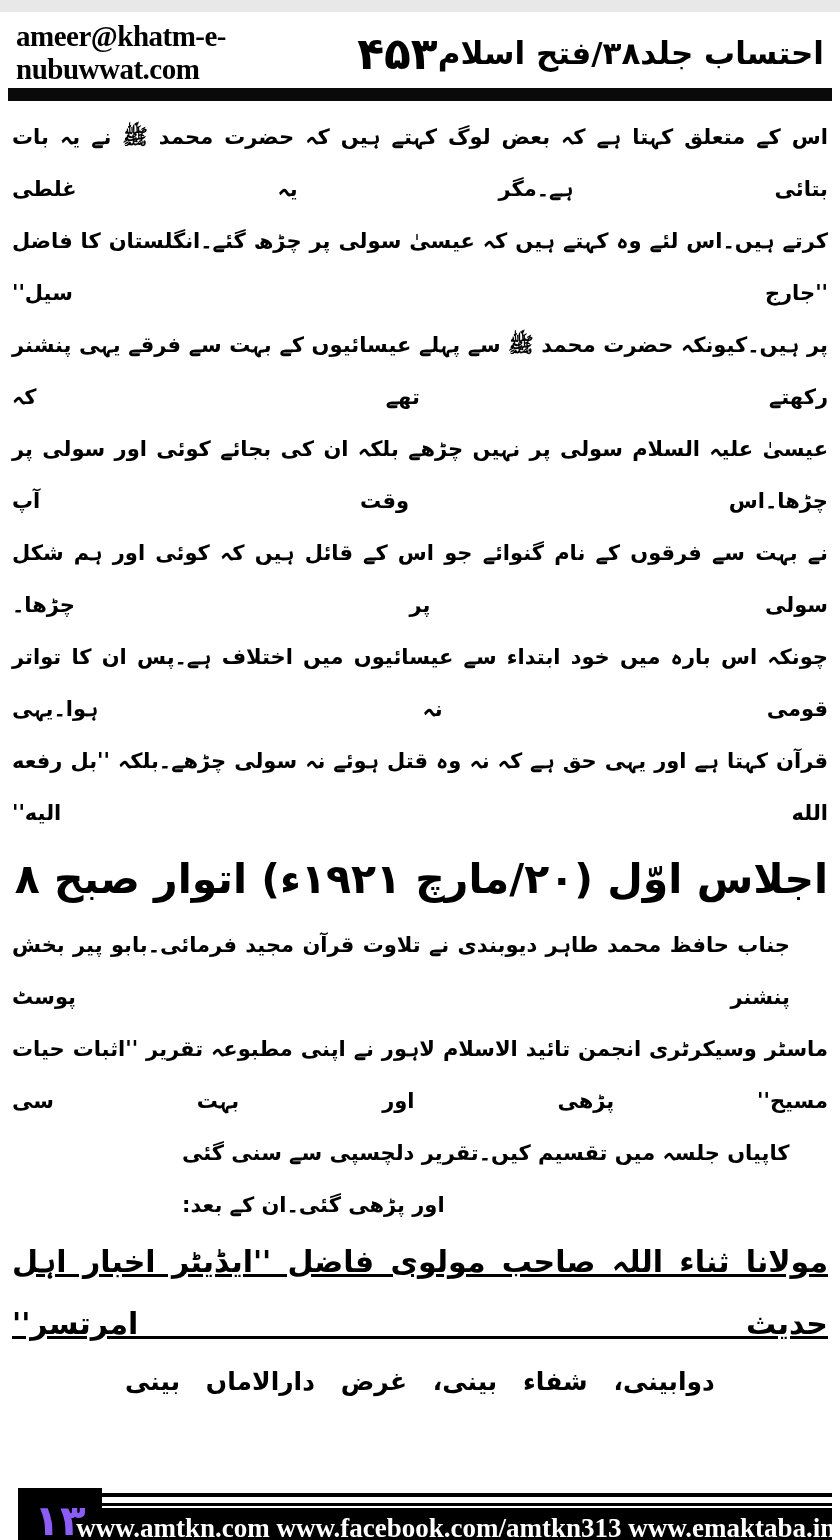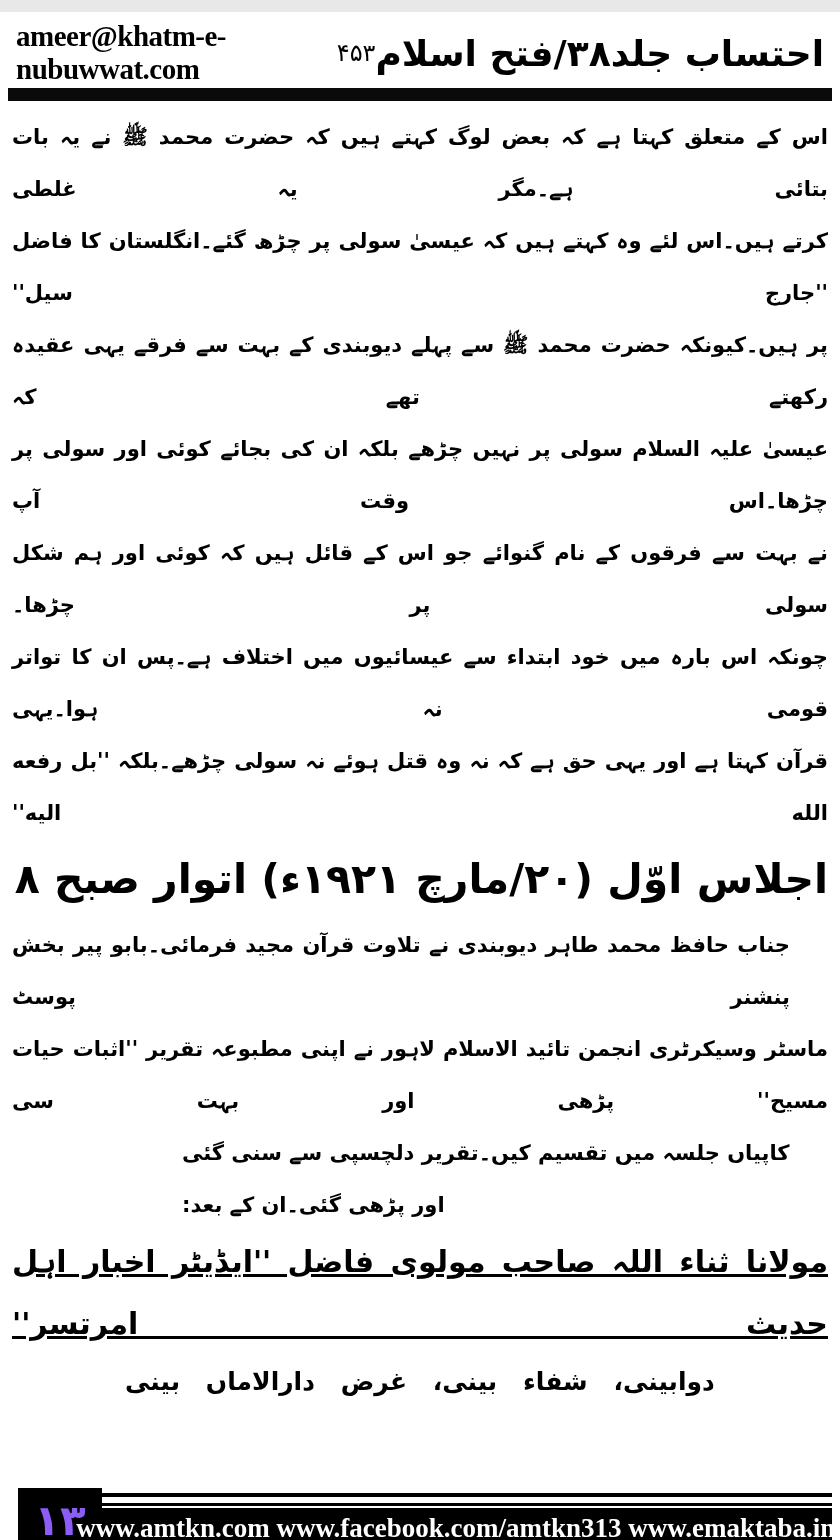--- a/index.html
+++ b/index.html
@@ -16,25 +16,25 @@
   .header{
     direction:ltr;
     display:flex;align-items:center;justify-content:space-between;
     padding:16px 16px 0 16px;height:50px;
   }
   .header .email{
     font-family:"Liberation Serif",serif;
     font-weight:bold;font-size:29px;letter-spacing:-0.5px;
   }
   .header .pageno{
-    font-weight:normal;font-size:24px;
+    font-weight:bold;font-size:44px;
     margin-left:24px;margin-right:auto;padding-left:30px;
   }
   .header .booktitle{
-    direction:rtl;font-weight:bold;font-size:36px;white-space:nowrap;
+    direction:rtl;font-weight:bold;font-size:31px;white-space:nowrap;
   }
   .divider{
     height:13px;background:#0a0a0a;margin:10px 8px 0 8px;
   }
   
   .body{
     direction:rtl;margin:10px 12px 0 12px;
   }
   .jline{
     font-size:21px;font-weight:bold;line-height:52px;
@@ -83,21 +83,21 @@
   <div class="header">
     <span class="email">ameer@khatm-e-nubuwwat.com</span>
     <span class="pageno">۴۵۳</span>
     <span class="booktitle">احتساب جلد۳۸/فتح اسلام</span>
   </div>
   <div class="divider"></div>
 
   <div class="body">
     <div class="jline">اس کے متعلق کہتا ہے کہ بعض لوگ کہتے ہیں کہ حضرت محمد ﷺ نے یہ بات بتائی ہے۔مگر یہ غلطی</div>
     <div class="jline">کرتے ہیں۔اس لئے وہ کہتے ہیں کہ عیسیٰ سولی پر چڑھ گئے۔انگلستان کا فاضل ''جارج سیل''</div>
-    <div class="jline">پر ہیں۔کیونکہ حضرت محمد ﷺ سے پہلے دیوبندی کے بہت سے فرقے یہی عقیدہ رکھتے تھے کہ</div>
+    <div class="jline">پر ہیں۔کیونکہ حضرت محمد ﷺ سے پہلے عیسائیوں کے بہت سے فرقے یہی پنشنر رکھتے تھے کہ</div>
     <div class="jline">عیسیٰ علیہ السلام سولی پر نہیں چڑھے بلکہ ان کی بجائے کوئی اور سولی پر چڑھا۔اس وقت آپ</div>
     <div class="jline">نے بہت سے فرقوں کے نام گنوائے جو اس کے قائل ہیں کہ کوئی اور ہم شکل سولی پر چڑھا۔</div>
     <div class="jline">چونکہ اس بارہ میں خود ابتداء سے عیسائیوں میں اختلاف ہے۔پس ان کا تواتر قومی نہ ہوا۔یہی</div>
     <div class="jline">قرآن کہتا ہے اور یہی حق ہے کہ نہ وہ قتل ہوئے نہ سولی چڑھے۔بلکہ ''بل رفعه الله الیه''</div>
 
     <div class="h1">اجلاس اوّل (۲۰/مارچ ۱۹۲۱ء) اتوار صبح ۸ بجے</div>
 
     <div class="jline indent">جناب حافظ محمد طاہر دیوبندی نے تلاوت قرآن مجید فرمائی۔بابو پیر بخش پنشنر پوسٹ</div>
     <div class="jline">ماسٹر وسیکرٹری انجمن تائید الاسلام لاہور نے اپنی مطبوعہ تقریر ''اثبات حیات مسیح'' پڑھی اور بہت سی</div>
     <div class="jline left-end-flush">کاپیاں جلسہ میں تقسیم کیں۔تقریر دلچسپی سے سنی گئی اور پڑھی گئی۔ان کے بعد:</div>

